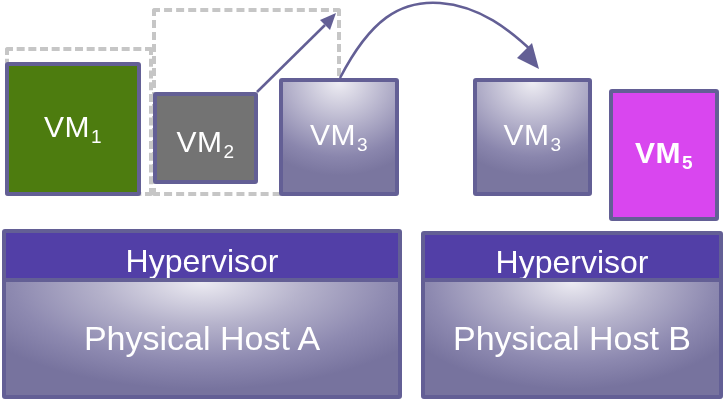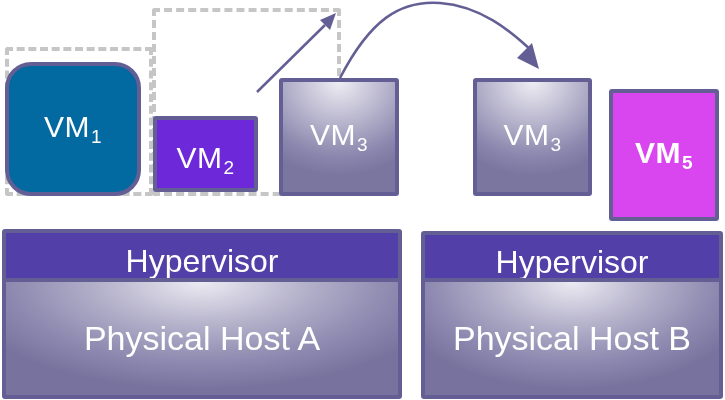--- a/index.html
+++ b/index.html
@@ -17,24 +17,24 @@
     .hyp-label { font-size: 32px; }
     .host-label { font-size: 34px; }
     svg.arrows { position: absolute; left: 0; top: 0; pointer-events: none; }
   </style>
 </head>
 <body>
 
 <div class="ghost" style="left:5px; top:47px; width:148px; height:149px;"></div>
 <div class="ghost" style="left:152px; top:8px; width:189px; height:188px;"></div>
 
-<div class="box" style="left:5px; top:62px; width:136px; height:134px; background:#0369a1;border-radius:26px;">
+<div class="box" style="left:5px; top:62px; width:136px; height:134px; background:#4d7c0f;">
   <span class="vm-label"><span>VM</span><sub>1</sub></span>
 </div>
-<div class="box" style="left:153px; top:92px; width:105px; height:76px; background:#6d28d9;margin-top:24px;">
+<div class="box" style="left:153px; top:92px; width:105px; height:92px; background:#737373;">
   <span class="vm-label" style="margin-top:12px;"><span>VM</span><sub>2</sub></span>
 </div>
 <div class="box grad" style="left:279px; top:78px; width:120px; height:118px;">
   <span class="vm-label"><span>VM</span><sub>3</sub></span>
 </div>
 
 <div class="box grad" style="left:473px; top:78px; width:119px; height:118px;">
   <span class="vm-label"><span>VM</span><sub>3</sub></span>
 </div>
 <div class="box" style="left:609px; top:89px; width:110px; height:132px; background:#d946ef;font-weight:bold;">

